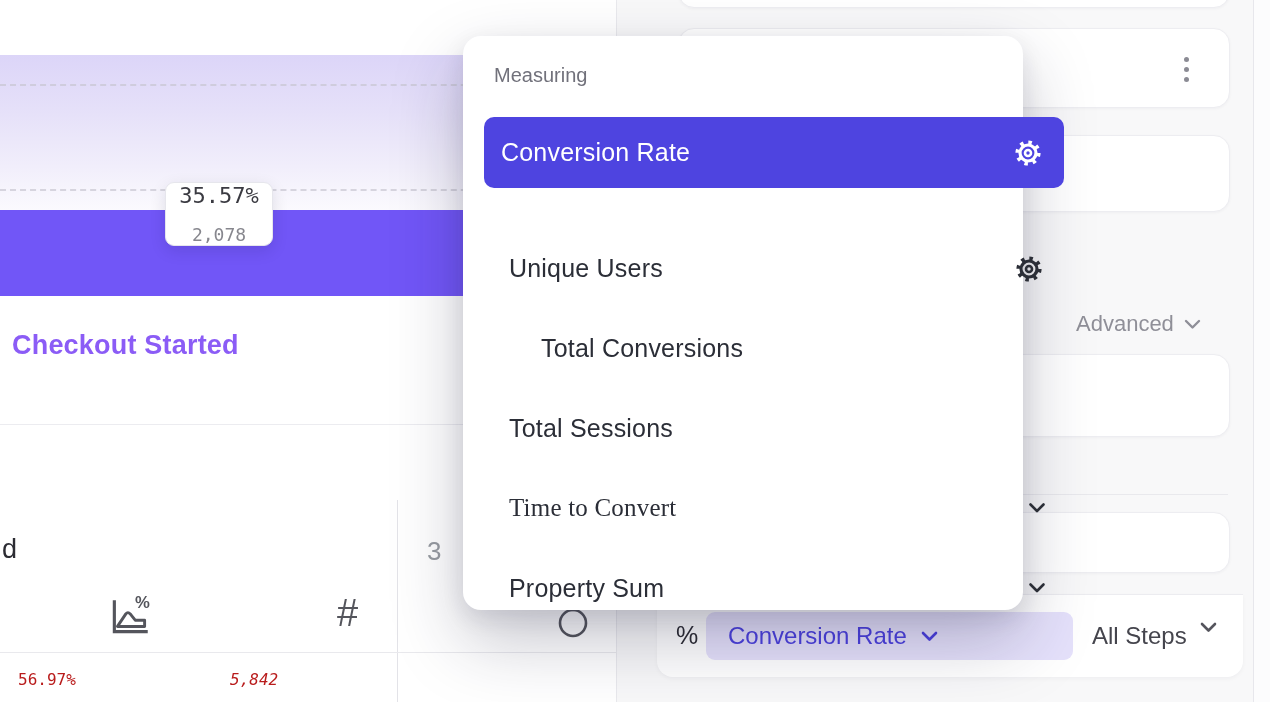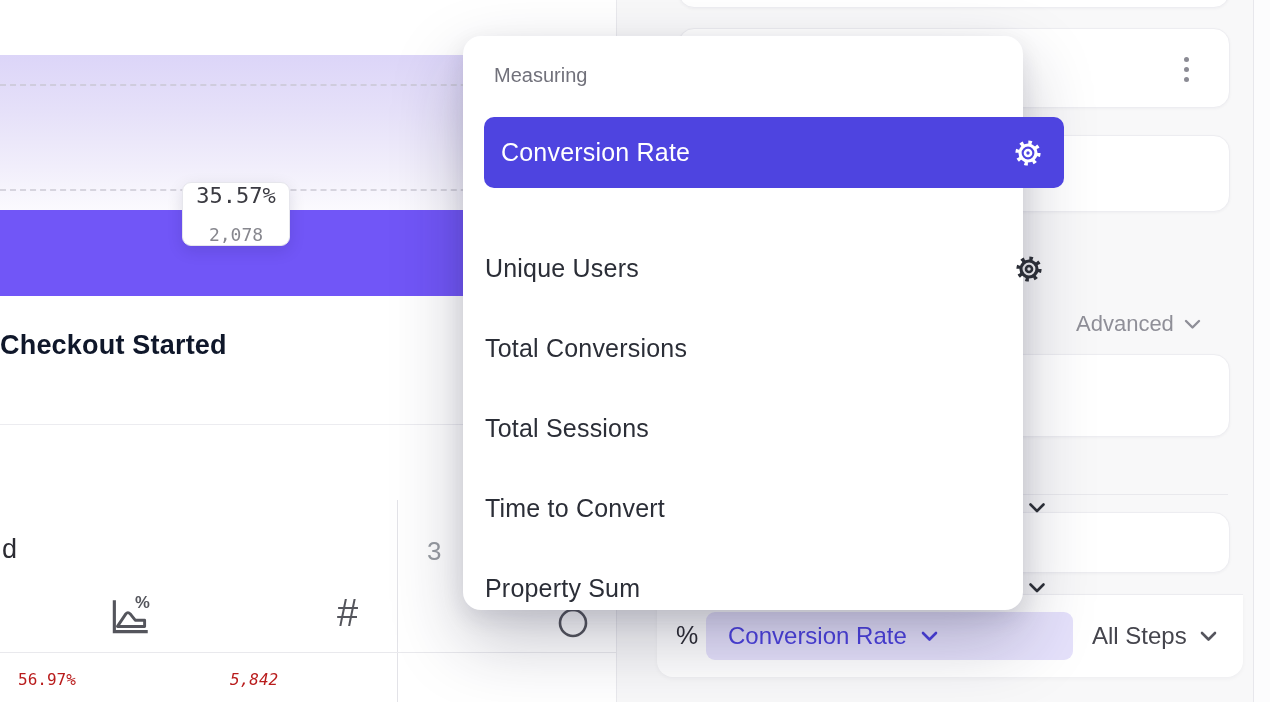--- a/index.html
+++ b/index.html
@@ -8,26 +8,26 @@
   .abs { position:absolute; }
   #stage { position:relative; width:1270px; height:702px; background:#fff; }
 
   
   .left-card { left:0; top:0; width:617px; height:702px; background:#fff; border-right:1px solid #e9e9ed; z-index:0; }
   .bar-light { left:0; top:55px; width:617px; height:155px;
     background:linear-gradient(180deg,#dcd5f8 0%, #e6e1f9 38%, #f1eefb 72%, #fbfafe 100%); }
   .gridline { left:0; width:617px; height:0; border-top:2px dashed #cfccdd; }
   .grid-1 { top:84px; } .grid-2 { top:189px; border-top-color:#d6d4de; }
   .bar-solid { left:0; top:210px; width:617px; height:86px; background:#7156f7; }
-  .tooltip { left:182px; top:182px; width:108px; height:64px; background:#fff; border:1px solid #e6e6ec;
+  .tooltip { left:165px; top:182px; width:108px; height:64px; background:#fff; border:1px solid #e6e6ec;
     border-radius:9px; box-shadow:0 5px 16px rgba(20,20,50,.12); z-index:3;
     display:flex; flex-direction:column; align-items:center; justify-content:center; gap:16px; }
   .tt-main { font-family:"DejaVu Sans Mono", monospace; font-size:22px; color:#3a3a41; }
   .tt-sub  { font-family:"DejaVu Sans Mono", monospace; font-size:18px; color:#87878e; }
-  .step-label { left:0; top:330px; font-size:27px; font-weight:600; color:#0f172a; letter-spacing:.2px; }
+  .step-label { left:12px; top:330px; font-size:27px; font-weight:600; color:#8b5cf6; letter-spacing:.2px; }
   .hdiv { background:#ececf0; height:1px; }
   .div-top { left:0; top:424px; width:617px; }
   .vdiv { left:397px; top:500px; width:1px; height:202px; background:#e3e3e8; }
   .cell-name { left:2px; top:534px; font-size:27px; font-weight:500; color:#2c2c33; }
   .cell-step { left:427px; top:536px; font-size:26px; color:#979ba1; }
   .icon-conv { left:106px; top:592px; }
   .icon-hash { left:337px; top:592px; font-size:38px; font-weight:400; color:#54555c; }
   .icon-time { left:553px; top:600px; }
   .div-mid { left:0; top:652px; width:617px; background:#e9e9ed; }
   .val { top:670px; height:30px; font-family:"DejaVu Sans Mono", monospace; font-size:16px; color:#b91c1c; text-align:left; }
@@ -48,33 +48,33 @@
   .kebab { left:1183px; top:56px; display:flex; flex-direction:column; gap:5px; cursor:pointer; }
   .kebab i { width:5px; height:5px; border-radius:50%; background:#8b8b94; }
   .adv { left:1068px; top:311px; display:flex; align-items:center; gap:10px; font-size:22px; color:#8f8f98; z-index:1;margin-left:8px; }
   .div-adv { left:678px; top:494px; width:550px; background:#e9e9ed; height:1px; }
   .footer-bar { left:657px; top:594px; width:586px; height:83px; background:#fff; border-top:1px solid #ececf0;
     border-radius:0 0 16px 16px; box-shadow:0 2px 4px rgba(20,20,40,.04); z-index:2; }
   .pct { left:676px; top:621px; font-size:25px; font-weight:500; color:#2c2c33; z-index:3; }
   .chip { left:706px; top:612px; width:367px; height:48px; background:#e5e1fb; border-radius:9px;
     display:flex; align-items:center; padding-left:22px; gap:14px; z-index:3; cursor:pointer; }
   .chip span { font-size:24px; font-weight:500; color:#4b40df; }
-  .all-steps { left:1092px; top:622px; display:flex; align-items:center; gap:13px; z-index:3; cursor:pointer; }
+  .all-steps { left:1092px; top:622px; display:flex; align-items:flex-start; gap:13px; z-index:3; cursor:pointer; }
   .all-steps span { font-size:24px; font-weight:500; color:#45454d; }
 
   
   .dropdown { left:463px; top:36px; width:560px; height:574px; background:#fff; border-radius:18px; z-index:10;
     box-shadow:0 30px 70px rgba(30,30,60,.26), 0 8px 22px rgba(30,30,60,.10); }
   .dd-header { position:absolute; left:31px; top:28px; font-size:20px; color:#71717b; }
   .menu-item { position:absolute; display:flex; align-items:center; cursor:pointer; }
   .menu-item .lbl { font-size:25px; font-weight:500; color:#2b2e37; letter-spacing:.2px; flex:1; }
   .mi-sel { left:21px; top:81px; width:580px; height:71px; background:#4e44e0; border-radius:10px; padding:0 19px 0 17px; }
   .mi-sel .lbl { color:#ffffff; }
-  .mi { left:0; width:620px; height:70px; padding:0 37px 0 22px;justify-content:space-between; }
-  .mi-1 { top:197px; height:71px; } .mi-2 { top:277px; } .mi-3 { top:357px; } .mi-4 { top:437px; } .mi-5 { top:517px; }
+  .mi { left:0; width:620px; height:70px; padding:0 37px 0 46px;justify-content:space-between; }
+  .mi-1 { top:197px; height:71px; } .mi-2 { top:277px;margin-left:32px; } .mi-3 { top:357px; } .mi-4 { top:437px;font-family:Liberation Serif, serif; } .mi-5 { top:517px; }
 
   svg { display:block; }
 </style>
 </head>
 <body>
 
 <div id="stage">
 
   <div class="abs left-card">
     <div class="abs bar-light"></div>

